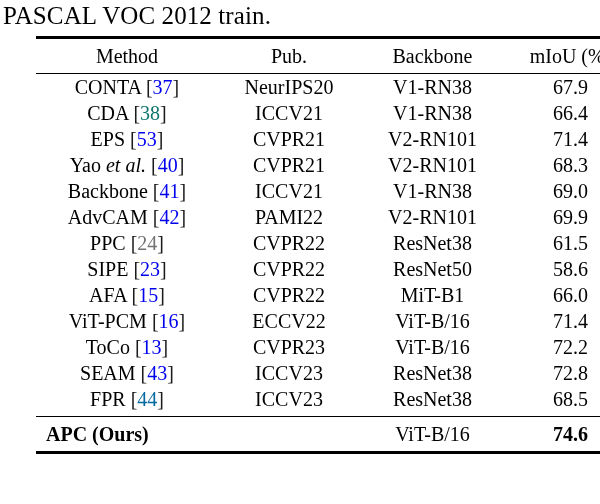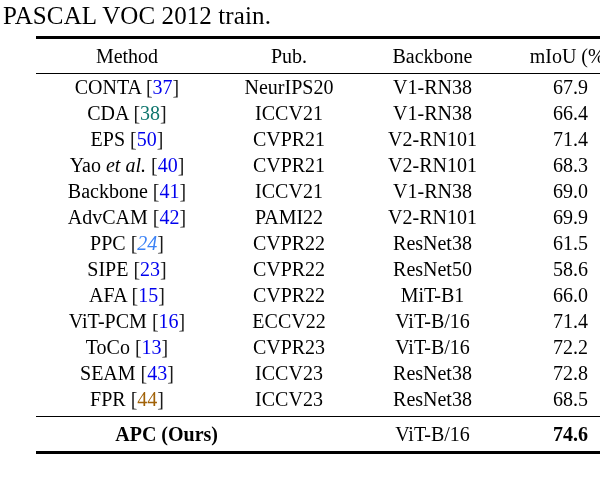--- a/index.html
+++ b/index.html
@@ -84,21 +84,21 @@
   tr.ours-row td {
     height: 34px;
     font-size: 20px;
     line-height: 34px;
   }
   tr.ours-row td.method-cell,
   tr.ours-row td.miou-cell {
     font-weight: bold;
   }
   tr.ours-row td.method-cell {
-    text-align: right;
+    text-align: left;
     padding-left: 10px;
   }
 
   
   .rule {
     width: 600px;
     height: 0;
     line-height: 0;
     font-size: 0;
   }
@@ -161,21 +161,21 @@
             <td>V1-RN38</td>
             <td>67.9</td>
           </tr>
           <tr class="data-row">
             <td class="method-cell"><span>CDA</span> <span class="bracket">[</span><span class="cite" style="color: #0f766e;">38</span><span class="bracket">]</span></td>
             <td>ICCV21</td>
             <td>V1-RN38</td>
             <td>66.4</td>
           </tr>
           <tr class="data-row">
-            <td class="method-cell"><span>EPS</span> <span class="bracket">[</span><span class="cite" style="color: rgb(0, 0, 238);">50</span><span class="bracket">]</span></td>
+            <td class="method-cell"><span>EPS</span> <span class="bracket">[</span><span class="cite" style="color: rgb(0, 0, 238);">53</span><span class="bracket">]</span></td>
             <td>CVPR21</td>
             <td>V2-RN101</td>
             <td>71.4</td>
           </tr>
           <tr class="data-row">
             <td class="method-cell"><span>Yao <i class="etal">et al.</i></span> <span class="bracket">[</span><span class="cite" style="color: rgb(0, 0, 238);">40</span><span class="bracket">]</span></td>
             <td>CVPR21</td>
             <td>V2-RN101</td>
             <td>68.3</td>
           </tr>
@@ -185,21 +185,21 @@
             <td>V1-RN38</td>
             <td>69.0</td>
           </tr>
           <tr class="data-row">
             <td class="method-cell"><span>AdvCAM</span> <span class="bracket">[</span><span class="cite" style="color: rgb(0, 0, 238);">42</span><span class="bracket">]</span></td>
             <td>PAMI22</td>
             <td>V2-RN101</td>
             <td>69.9</td>
           </tr>
           <tr class="data-row">
-            <td class="method-cell"><span>PPC</span> <span class="bracket">[</span><span class="cite" style="color: #3b82f6; font-style: italic;">24</span><span class="bracket">]</span></td>
+            <td class="method-cell"><span>PPC</span> <span class="bracket">[</span><span class="cite" style="color: #737373;">24</span><span class="bracket">]</span></td>
             <td>CVPR22</td>
             <td>ResNet38</td>
             <td>61.5</td>
           </tr>
           <tr class="data-row">
             <td class="method-cell"><span>SIPE</span> <span class="bracket">[</span><span class="cite" style="color: rgb(0, 0, 238);">23</span><span class="bracket">]</span></td>
             <td>CVPR22</td>
             <td>ResNet50</td>
             <td>58.6</td>
           </tr>
@@ -221,21 +221,21 @@
             <td>ViT-B/16</td>
             <td>72.2</td>
           </tr>
           <tr class="data-row">
             <td class="method-cell"><span>SEAM</span> <span class="bracket">[</span><span class="cite" style="color: rgb(0, 0, 238);">43</span><span class="bracket">]</span></td>
             <td>ICCV23</td>
             <td>ResNet38</td>
             <td>72.8</td>
           </tr>
           <tr class="data-row last-data">
-            <td class="method-cell"><span>FPR</span> <span class="bracket">[</span><span class="cite" style="color: #a16207;">44</span><span class="bracket">]</span></td>
+            <td class="method-cell"><span>FPR</span> <span class="bracket">[</span><span class="cite" style="color: #0369a1;">44</span><span class="bracket">]</span></td>
             <td>ICCV23</td>
             <td>ResNet38</td>
             <td>68.5</td>
           </tr>
         </tbody>
     </table>
 
     <div class="rule midrule"></div>
 
     <table class="booktabs">

